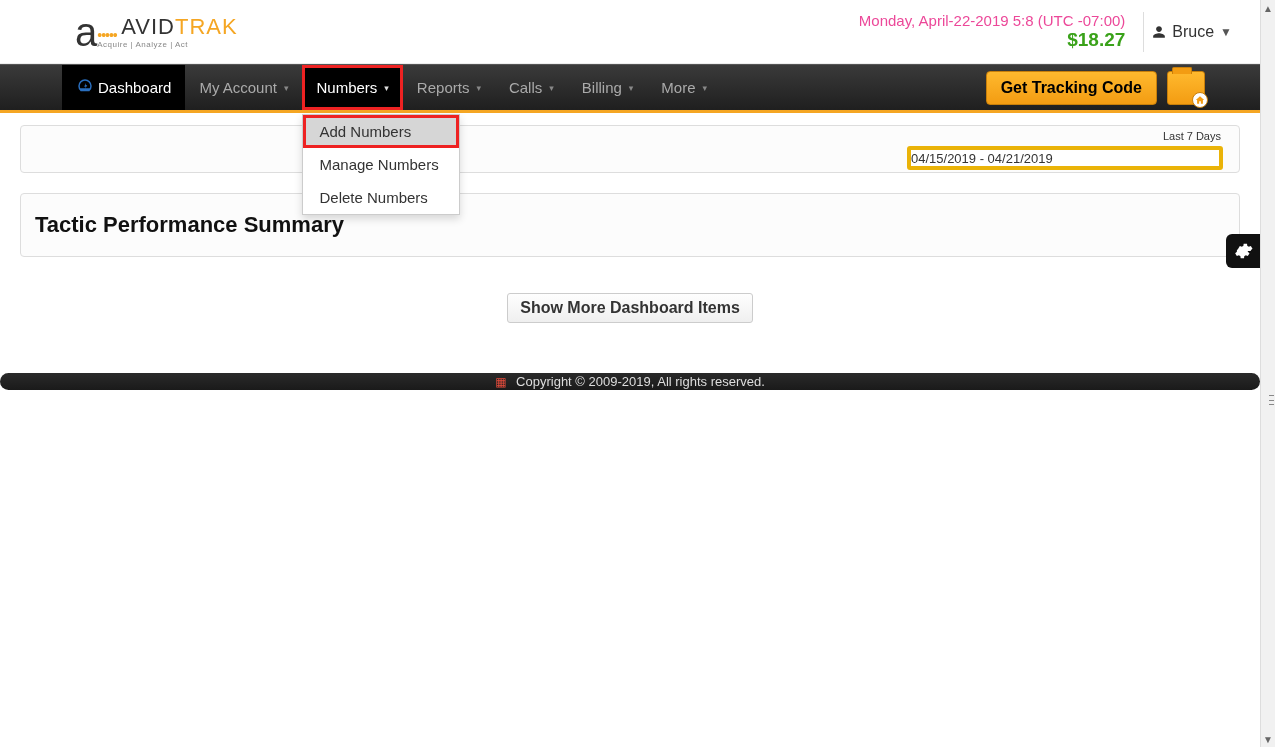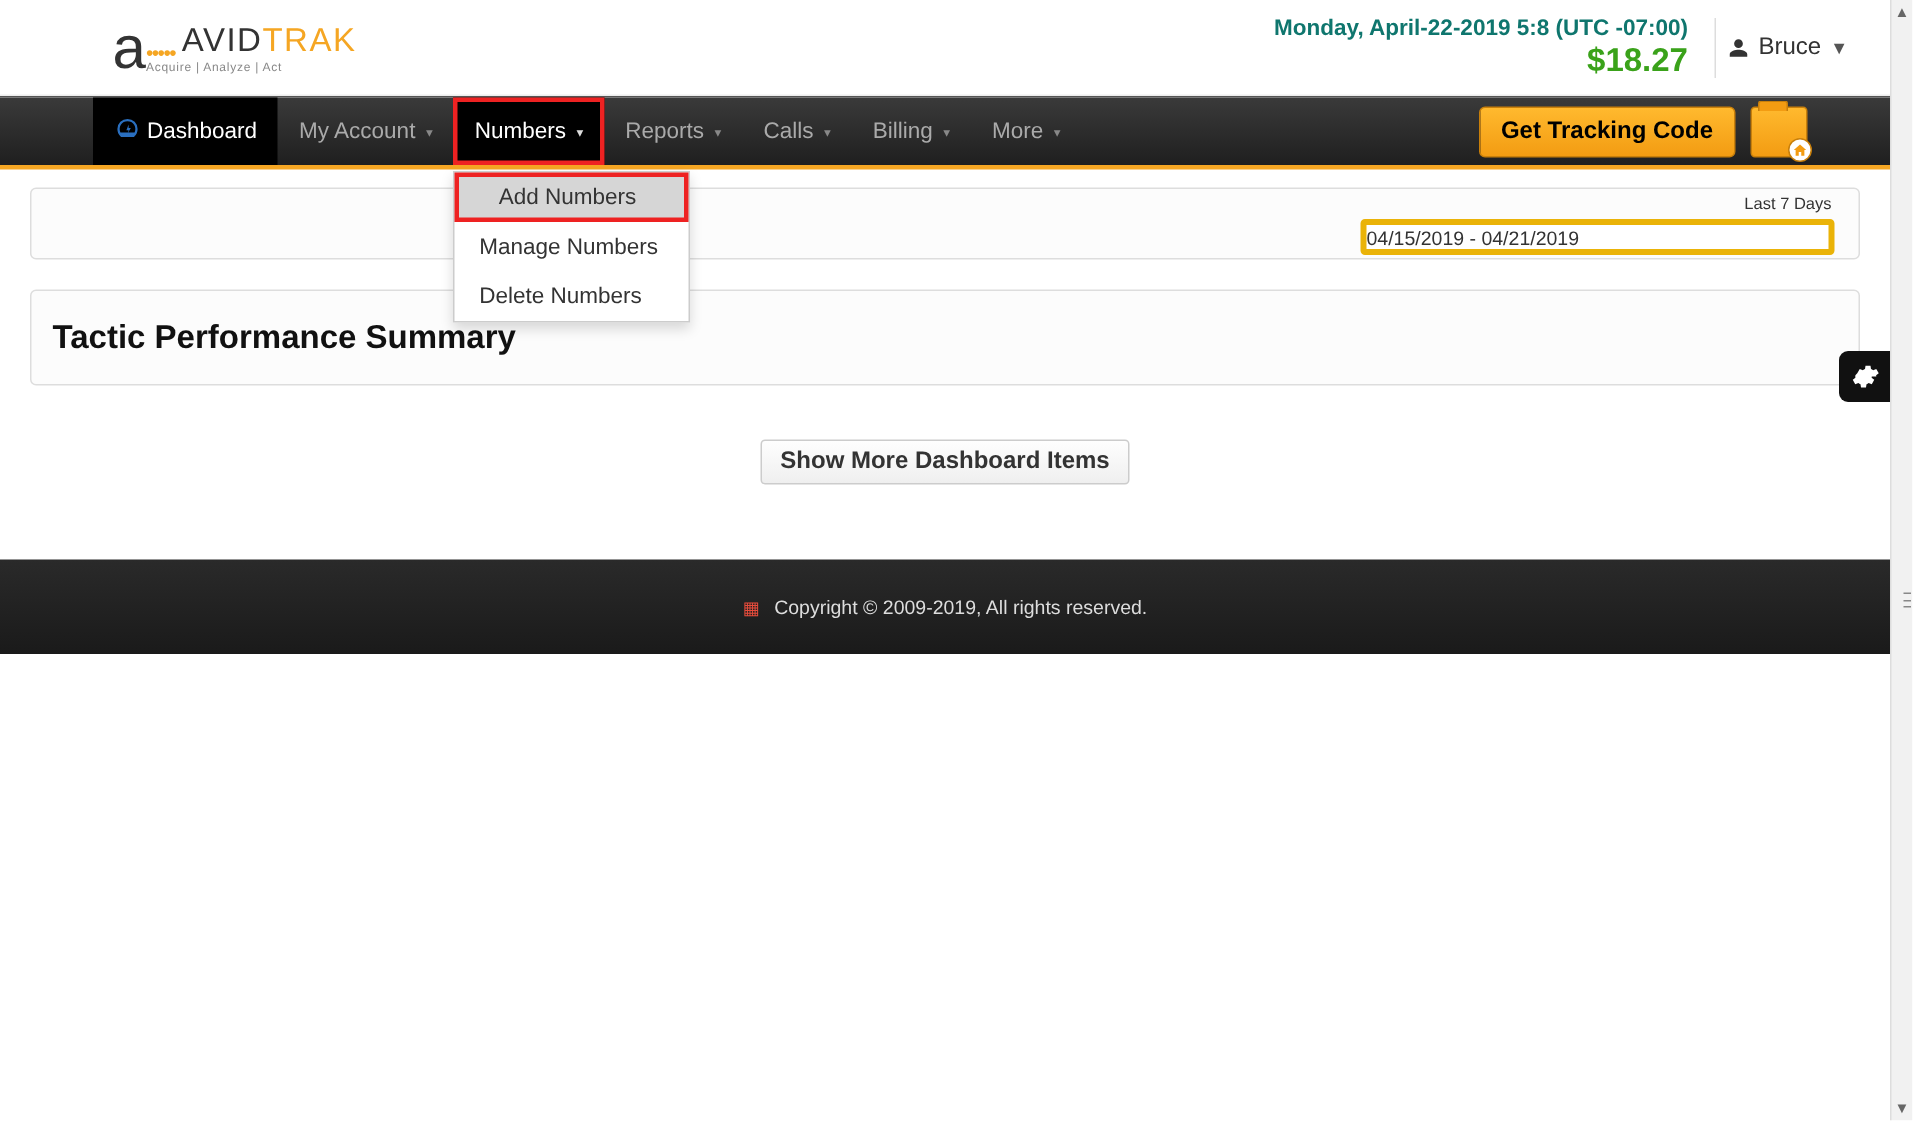--- a/index.html
+++ b/index.html
@@ -19,22 +19,22 @@
   .header { height:64px; background:#fff; display:flex; align-items:center; justify-content:space-between; padding:0 20px 0 75px; border-bottom:1px solid #eee;}
   .logo { display:flex; align-items:center; }
   .logo .la { font-size:40px; color:#333; font-weight:500; line-height:1; font-family: "Trebuchet MS", sans-serif;}
   .logo .dots { color:#f5a623; letter-spacing:-1px; font-size:14px; position:relative; top:6px;}
   .logo .brand1{ font-size:22px; color:#333; letter-spacing:1px;}
   .logo .brand2{ font-size:22px; color:#f5a623; letter-spacing:1px;}
   .logo .tag { font-size:8px; color:#888; letter-spacing:0.5px; }
   .logo-col{display:flex;flex-direction:column;align-items:flex-start;}
 
   .header-right { display:flex; align-items:center; gap:18px;}
-  .datetime { text-align:center; font-size:15px; color:#0f766e; font-weight:bold;}
-  .balance { text-align:right; font-size:22px; color:#3aa21a; font-weight:bold;}
+  .datetime { text-align:center; font-size:15px; color:#ec4899; font-weight:normal;}
+  .balance { text-align:right; font-size:19px; color:#3aa21a; font-weight:bold;}
   .user-chip { display:flex; align-items:center; gap:6px; color:#333; padding:6px 8px; border-left:1px solid #ddd; height:40px; cursor:pointer;}
   .user-chip svg { width:14px; height:14px; fill:#333;}
   .user-chip .caret{ font-size:12px; color:#555;}
 
   
   .nav { height:49px; background:linear-gradient(#3a3a3a,#1f1f1f); border-top:1px solid #555; border-bottom:3px solid #f5a623; display:flex; align-items:stretch; padding-left:62px; padding-right:55px; position:relative;}
   .nav-item { display:flex; align-items:center; color:#aaa; font-size:15px; padding:0 14px; cursor:pointer; gap:4px; position:relative;}
   .nav-item.active { background:#000; color:#fff;}
   .nav-item.open   { background:#000; color:#fff;}
   .nav-item .dash-icon svg{width:18px;height:18px;fill:#2a6fbf;}
@@ -45,37 +45,37 @@
   .nav-action { display:flex; align-items:center; gap:10px;}
   .get-code-btn{ background:linear-gradient(#ffb92e,#f39c12); color:#000; font-weight:bold; font-size:16px; border:1px solid #c87f0a; border-radius:4px; padding:7px 14px; cursor:pointer;}
   .folder-icon{ width:38px; height:34px; background:linear-gradient(#ffb92e,#f39c12); border:1px solid #c87f0a; border-radius:3px; position:relative; cursor:pointer;}
   .folder-icon::before{content:"";position:absolute;top:-5px;left:4px;width:18px;height:6px;background:#f39c12;border:1px solid #c87f0a;border-bottom:none;border-radius:2px 2px 0 0;}
   .folder-icon .home{position:absolute;right:-4px;bottom:-4px;width:16px;height:16px;background:#fff;border:1px solid #c87f0a;border-radius:50%;display:flex;align-items:center;justify-content:center;}
   .folder-icon .home svg{width:10px;height:10px;fill:#f39c12;}
 
   
   .dropdown{ position:absolute; top:46px; left:0; background:#fff; border:1px solid #ccc; box-shadow:0 4px 8px rgba(0,0,0,0.15); min-width:158px; z-index:10;}
   .dropdown .dd-item{ padding:8px 16px; font-size:15px; color:#333; cursor:pointer;}
-  .dropdown .dd-item.hl{ background:#d6d6d6; border:3px solid #e22; padding:5px 26px;}
+  .dropdown .dd-item.hl{ background:#d6d6d6; border:3px solid #e22; padding:5px 13px;}
   .numbers-item .dropdown{ left:-3px; }
 
   
   .content{ padding:12px 20px 0 20px;}
   .filter-panel{ border:1px solid #ddd; border-radius:4px; background:#fcfcfc; height:48px; position:relative; margin-bottom:20px;}
   .date-label{ position:absolute; right:18px; top:4px; font-size:11px; font-weight:normal; color:#333;}
   .date-input{ position:absolute; right:16px; top:20px; width:316px; height:24px; border:4px solid #eab308; border-radius:3px; font-size:13px; padding:2px 0; color:#333; background:#fff;}
 
   .summary-panel{ border:1px solid #ddd; border-radius:4px; background:#fcfcfc; padding:18px 14px; margin-bottom:60px;}
   .summary-title{ font-size:22px; font-weight:bold; color:#111;}
 
   .show-more-wrap{ text-align:center; margin-top:-24px; margin-bottom:50px;}
   .show-more-btn{ display:inline-block; background:linear-gradient(#fefefe,#efefef); border:1px solid #ccc; border-radius:3px; font-size:16px; font-weight:bold; color:#333; padding:5px 12px; cursor:pointer;}
 
   
-  .footer{ background:linear-gradient(#2a2a2a,#1a1a1a); color:#ddd; font-size:13px; text-align:center; padding:24px 0; position:relative;}
+  .footer{ background:linear-gradient(#2a2a2a,#1a1a1a); color:#ddd; font-size:13px; text-align:center; padding:1px 0; position:relative;border-radius:13px;}
   .footer .grid-icon{color:#e74c3c; margin-right:6px; font-size:12px;}
 
   
   .gear-tab{ position:absolute; right:0; top:234px; width:34px; height:34px; background:#111; border-radius:6px 0 0 6px; display:flex; align-items:center; justify-content:center; cursor:pointer;}
   .gear-tab svg{ width:20px; height:20px; fill:#fff;}
 
 </style>
 </head>
 <body>
 

